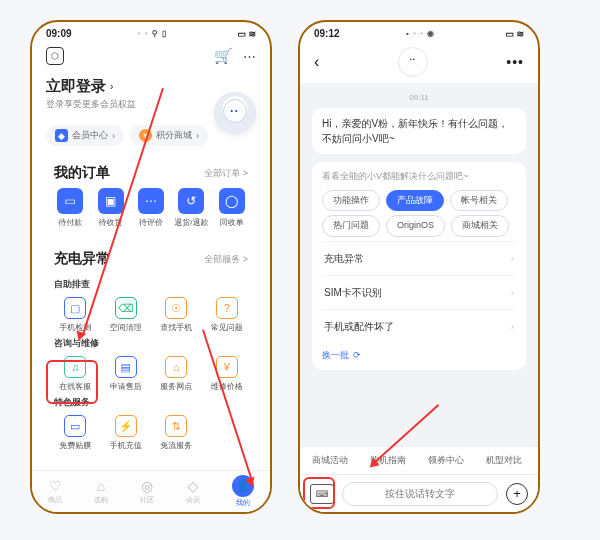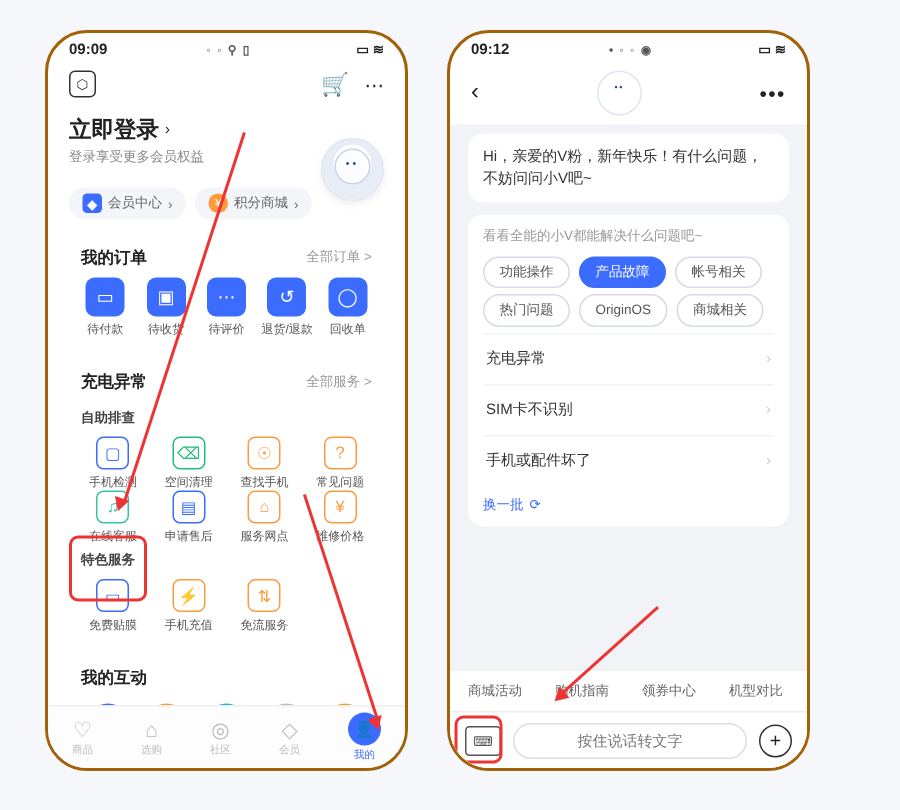--- a/index.html
+++ b/index.html
@@ -85,21 +85,21 @@
   .pill .ic { width:13px; height:13px; display:flex; align-items:center; justify-content:center; }
   .ic-blue { background:#3b6bff; border-radius:3px; color:#fff; }
   .ic-orange { background:#ff9a3a; border-radius:50%; color:#fff; font-size:8px; }
 
   .scroll { flex:1; overflow:hidden; padding:0 12px 44px; }
   .section {
     background:#fff; border-radius:10px; margin-bottom:8px;
     padding:8px 6px 6px;
   }
   .sec-head { display:flex; justify-content:space-between; align-items:center; padding:0 4px 6px; }
-  .sec-title { font-weight:700; font-size:11px; }
+  .sec-title { font-weight:700; font-size:14px; }
   .sec-more { font-size:9px; color:#999; }
   .grid5 { display:grid; grid-template-columns: repeat(5,1fr); gap:2px 0; }
   .grid4 { display:grid; grid-template-columns: repeat(4,1fr); gap:8px 0; }
   .gitem { display:flex; flex-direction:column; align-items:center; gap:3px; font-size:8px; color:#555; }
   .gicon {
     width:26px; height:26px; border-radius:6px;
     display:flex; align-items:center; justify-content:center;
     font-size:12px; color:#fff;
   }
   .blue { background:#3b6bff; }
@@ -294,20 +294,21 @@
           </div>
         <div class="gitem">
             <div class="gline orange">☉</div>
             <span>查找手机</span>
           </div>
         <div class="gitem">
             <div class="gline orange">?</div>
             <span>常见问题</span>
           </div>
       </div>
+      <div class="sub-label">咨询与维修</div>
       <div class="grid4">
         <div class="gitem">
             <div class="gline" style="border-color:#38c3a7;color:#38c3a7">♫</div>
             <span>在线客服</span>
           </div>
         <div class="gitem">
             <div class="gline">▤</div>
             <span>申请售后</span>
           </div>
         <div class="gitem">
@@ -383,20 +384,21 @@
     <span class="right"><span>▭ ≋</span></span>
   </div>
 
   <div class="chat-head">
     <span class="back">‹</span>
     <div class="avatar-sm"></div>
     <span class="more">•••</span>
   </div>
 
   <div class="chat-body">
+    <div class="time-label">09:11</div>
 
     <div class="bubble">
       <span>Hi，亲爱的V粉，新年快乐！有什么问题，不妨问问小V吧~</span>
     </div>
 
     <div class="bubble">
       <div class="hint">看看全能的小V都能解决什么问题吧~</div>
       <div class="chip-row">
         <div class="chip">功能操作</div>
         <div class="chip act">产品故障</div>

